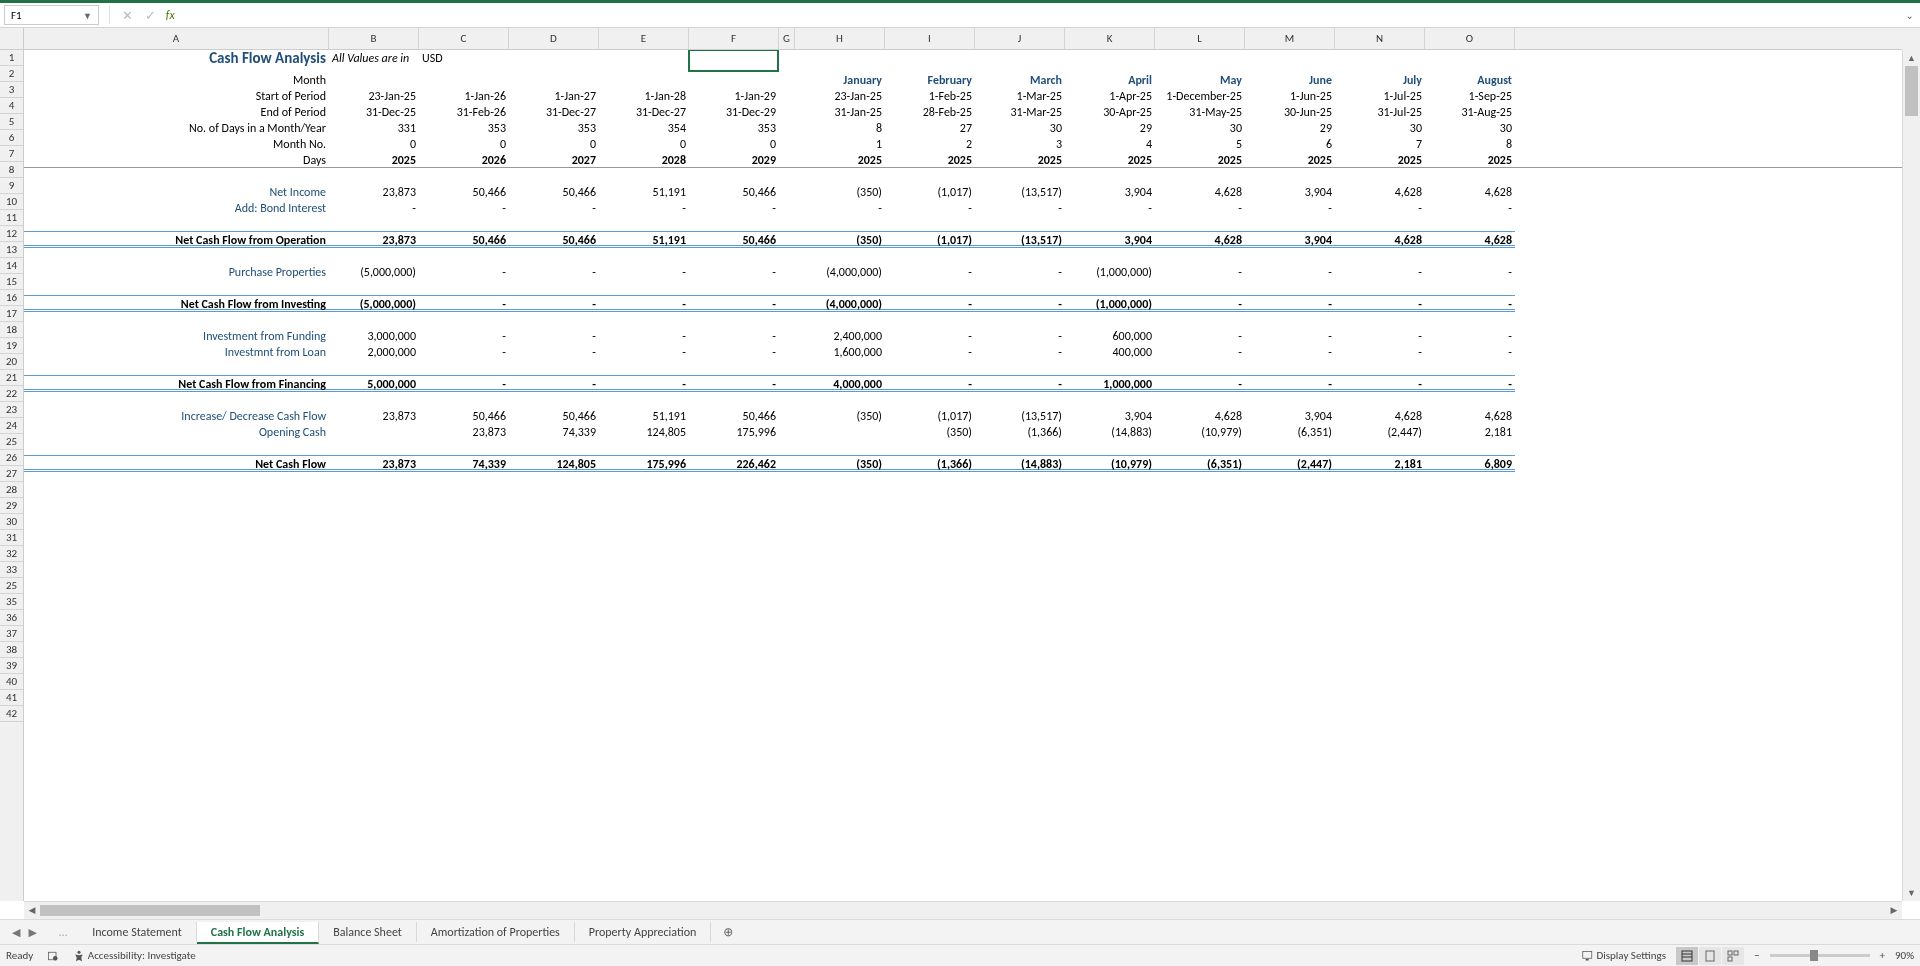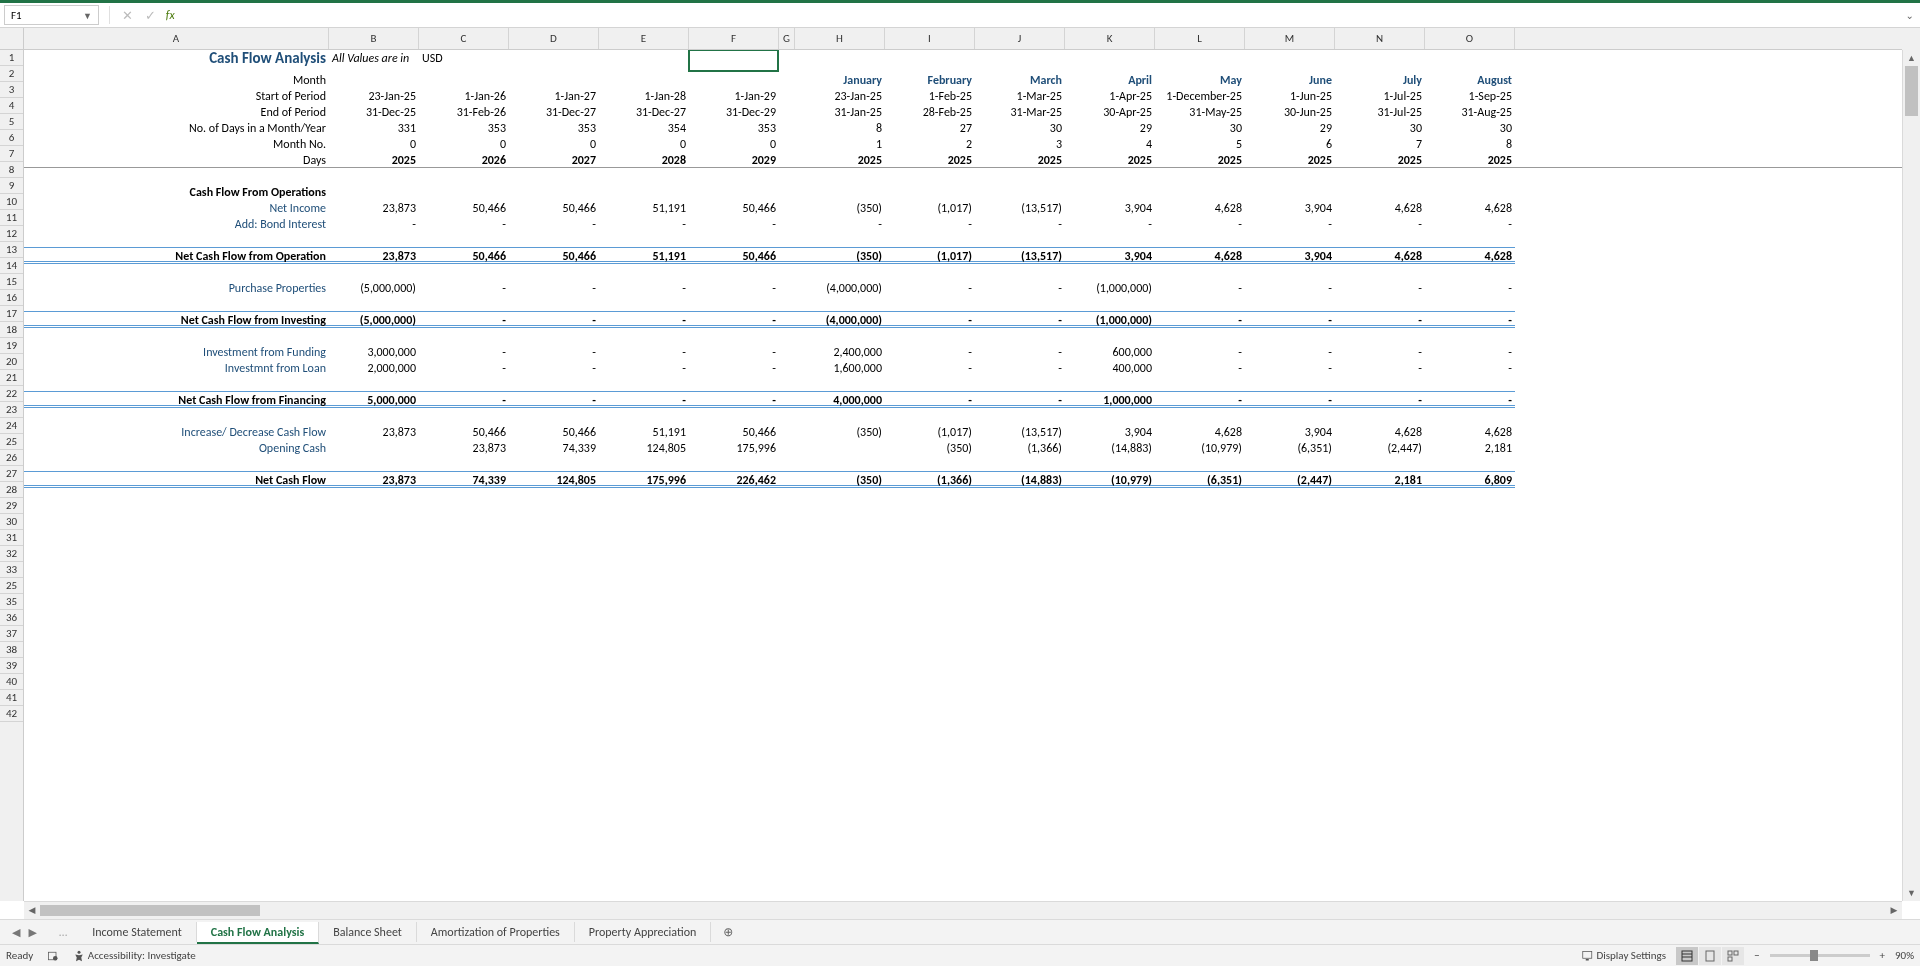--- a/index.html
+++ b/index.html
@@ -398,37 +398,20 @@
         <div class="cell" style="width: 90px;"></div>
         <div class="cell" style="width: 90px;"></div>
         <div class="cell" style="width: 90px;"></div>
         <div class="cell" style="width: 90px;"></div>
         <div class="cell" style="width: 90px;"></div>
         <div class="cell" style="width: 90px;"></div>
         <div class="cell" style="width: 90px;"></div>
         <div class="cell" style="width: 90px;"></div>
       </div>
       <div class="cell-row">
-        <div class="cell right-al bold" style="width: 305px;">Cash Flow From Operations</div>
-        <div class="cell" style="width: 90px;"></div>
-        <div class="cell" style="width: 90px;"></div>
-        <div class="cell" style="width: 90px;"></div>
-        <div class="cell" style="width: 90px;"></div>
-        <div class="cell" style="width: 90px;"></div>
-        <div class="cell" style="width: 16px;"></div>
-        <div class="cell" style="width: 90px;"></div>
-        <div class="cell" style="width: 90px;"></div>
-        <div class="cell" style="width: 90px;"></div>
-        <div class="cell" style="width: 90px;"></div>
-        <div class="cell" style="width: 90px;"></div>
-        <div class="cell" style="width: 90px;"></div>
-        <div class="cell" style="width: 90px;"></div>
-        <div class="cell" style="width: 90px;"></div>
-      </div>
-      <div class="cell-row">
         <div class="cell right-al blue-link" style="width: 305px;">Net Income</div>
         <div class="cell right-al " style="width: 90px;">23,873</div>
         <div class="cell right-al " style="width: 90px;">50,466</div>
         <div class="cell right-al " style="width: 90px;">50,466</div>
         <div class="cell right-al " style="width: 90px;">51,191</div>
         <div class="cell right-al " style="width: 90px;">50,466</div>
         <div class="cell" style="width: 16px;"></div>
         <div class="cell right-al " style="width: 90px;">(350)</div>
         <div class="cell right-al " style="width: 90px;">(1,017)</div>
         <div class="cell right-al " style="width: 90px;">(13,517)</div>

